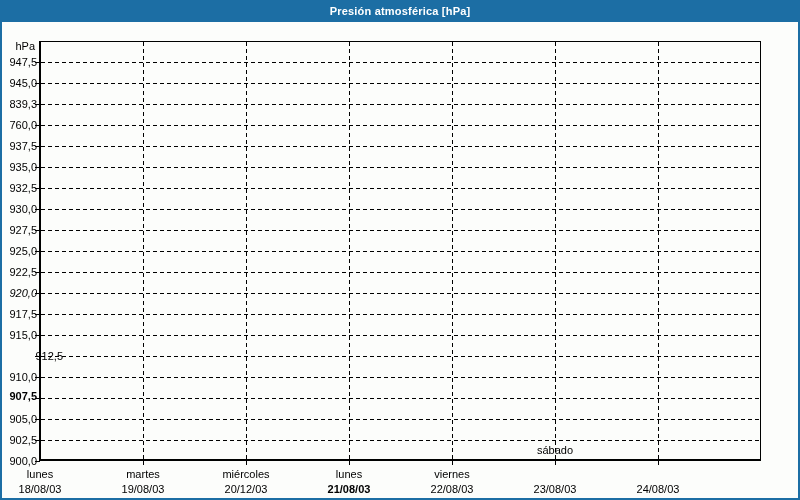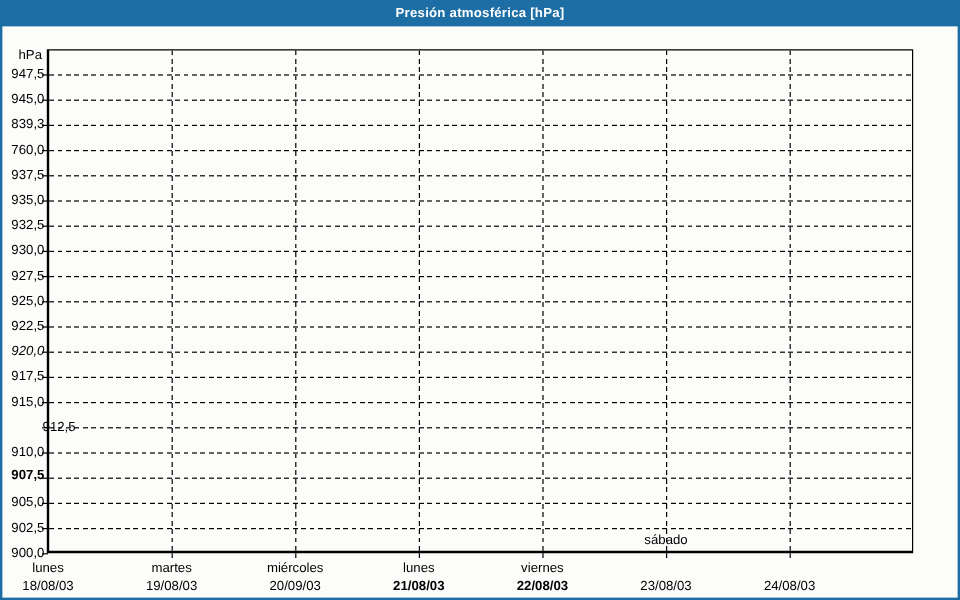--- a/index.html
+++ b/index.html
@@ -134,29 +134,29 @@
     <div class="ylabel" style="top: 454px;">900,0</div>
     <div class="dayname" style="left: -8px; top: 468px;">lunes</div>
     <div class="daydate" style="left: -8px; top: 483px;">18/08/03</div>
     <div class="vgrid" style="left: 143px; top: 42px; height: 417px;"></div>
     <div class="xtick" style="left: 143px; top: 461px; width: 1px; height: 4px;"></div>
     <div class="dayname" style="left: 95px; top: 468px;">martes</div>
     <div class="daydate" style="left: 95px; top: 483px;">19/08/03</div>
     <div class="vgrid" style="left: 246px; top: 42px; height: 417px;"></div>
     <div class="xtick" style="left: 246px; top: 461px; width: 1px; height: 4px;"></div>
     <div class="dayname" style="left: 198px; top: 468px;">miércoles</div>
-    <div class="daydate" style="left: 198px; top: 483px;">20/09/03</div>
+    <div class="daydate" style="left: 198px; top: 483px;">20/12/03</div>
     <div class="vgrid" style="left: 349px; top: 42px; height: 417px;"></div>
     <div class="xtick" style="left: 349px; top: 461px; width: 1px; height: 4px;"></div>
     <div class="dayname" style="left: 301px; top: 468px;">lunes</div>
     <div class="daydate" style="left: 301px; top: 483px; font-weight: bold;">21/08/03</div>
     <div class="vgrid" style="left: 452px; top: 42px; height: 417px;"></div>
     <div class="xtick" style="left: 452px; top: 461px; width: 1px; height: 4px;"></div>
     <div class="dayname" style="left: 404px; top: 468px;">viernes</div>
-    <div class="daydate" style="left: 404px; top: 483px; font-weight: bold;">22/08/03</div>
+    <div class="daydate" style="left: 404px; top: 483px;">22/08/03</div>
     <div class="vgrid" style="left: 555px; top: 42px; height: 417px;"></div>
     <div class="xtick" style="left: 555px; top: 461px; width: 1px; height: 4px;"></div>
     <div class="dayname" style="left: 507px; top: 444px;">sábado</div>
     <div class="daydate" style="left: 507px; top: 483px;">23/08/03</div>
     <div class="vgrid" style="left: 658px; top: 42px; height: 417px;"></div>
     <div class="xtick" style="left: 658px; top: 461px; width: 1px; height: 4px;"></div>
     <div class="dayname" style="left: 594px; top: 468px; margin-top: 48px;">domingo</div>
     <div class="daydate" style="left: 610px; top: 483px;">24/08/03</div>
     <div class="outer-border"></div>
   </div>

